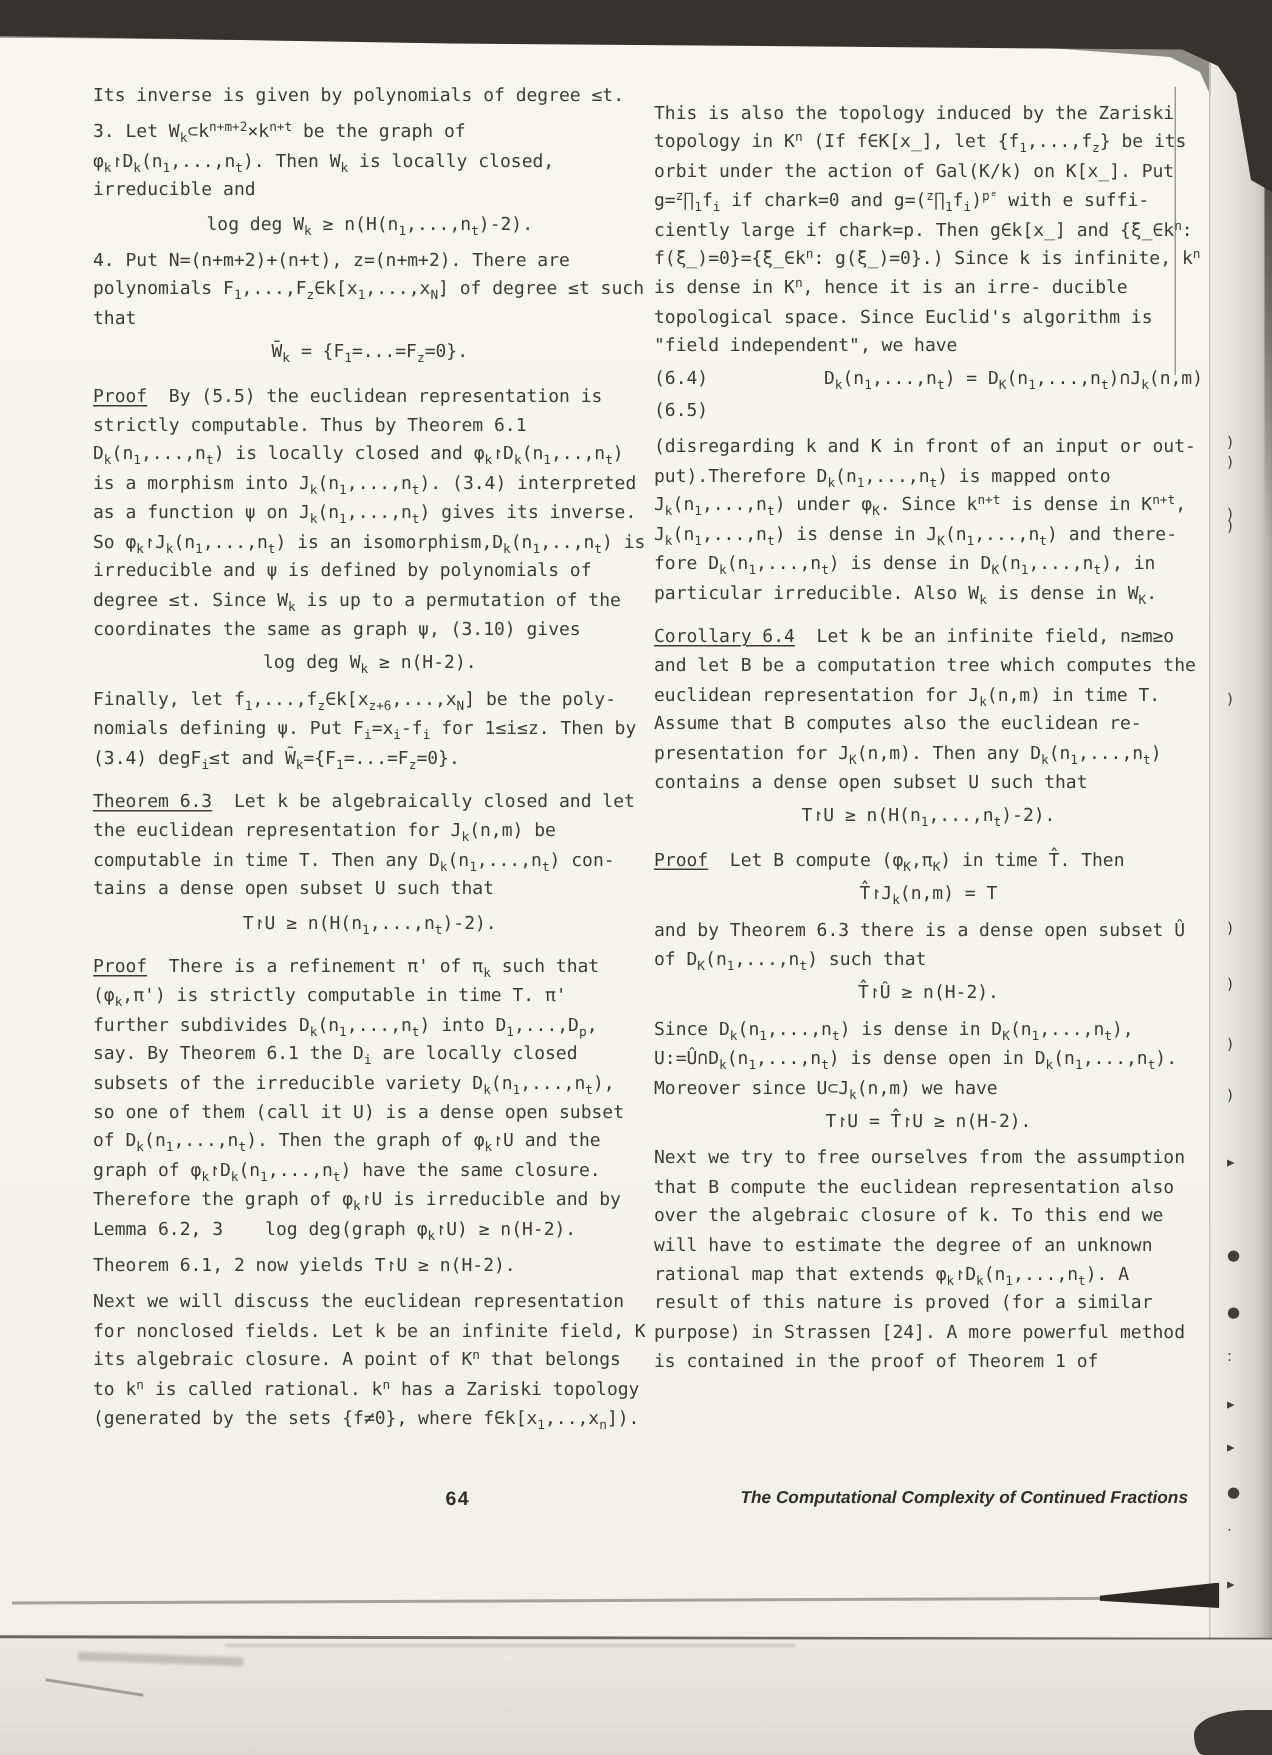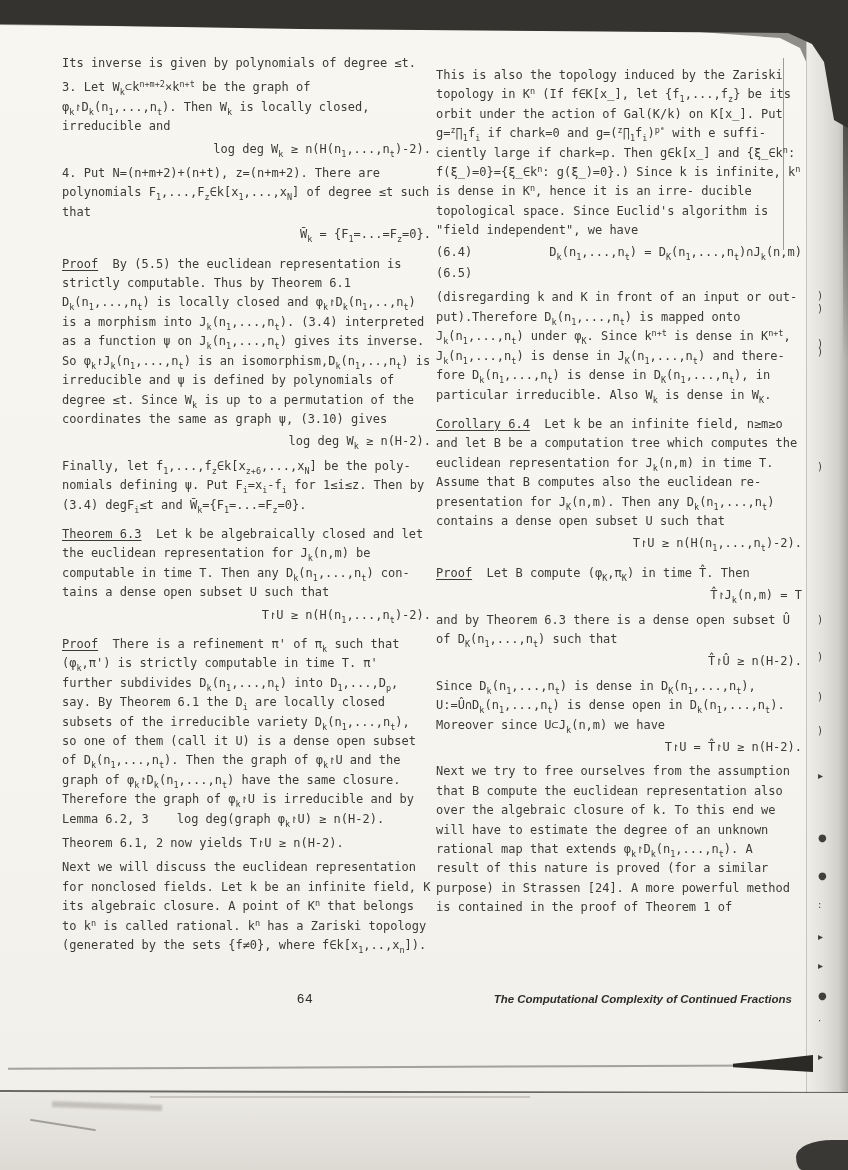--- a/index.html
+++ b/index.html
@@ -16,31 +16,31 @@
   .right-dark-edge{position:absolute;right:0;top:60px;width:5px;height:300px;
          background:linear-gradient(180deg,#35332f,rgba(53,51,47,0));}
   .crease{position:absolute;left:783px;top:58px;width:1px;height:192px;background:#6e6c66;opacity:.65;}
 
   .col{position:absolute;color:#3c3b38;font-size:12px;line-height:19.4px;text-align:left;}
   #col-left{left:62px;top:49px;width:369px;}
   #col-right{left:436px;top:61px;width:366px;}
   .block{margin:0;}
   .block.p{margin-top:5px;}
   .block.lp{margin-top:10px;}
-  .block.d{margin:3px 0 4px 0;text-align:right;}
+  .block.d{margin:3px 0 4px 0;text-align:center;}
   .block.eq{margin:2px 0;display:flex;justify-content:space-between;}
   .block.eq .eqnum{width:58px;flex:none;}
   .block.split{display:flex;}
   .block.split .spl-eq{margin-left:28px;}
   .lbl{text-decoration:underline;text-underline-offset:2px;}
   sub{font-size:8.5px;vertical-align:-3.5px;line-height:0;}
   sup{font-size:8.5px;vertical-align:4px;line-height:0;}
 
   .footer-num{position:absolute;left:297px;top:991px;font-family:"Liberation Sans",sans-serif;
-         font-weight:normal;font-size:13px;color:#2f2e2b;letter-spacing:1px;}
+         font-weight:bold;font-size:13px;color:#2f2e2b;letter-spacing:1px;}
   .footer-title{position:absolute;left:420px;top:993px;width:372px;text-align:right;
          font-family:"Liberation Sans",sans-serif;font-style:italic;font-weight:bold;
          font-size:11.5px;color:#2f2e2b;}
 
   .margin-marks{position:absolute;left:0;top:0;width:848px;height:1170px;pointer-events:none;}
   .mmark{position:absolute;left:818px;font-size:10px;color:#403f3b;font-family:"DejaVu Sans",sans-serif;}
 
   .curl-line{position:absolute;left:8px;top:1066px;width:798px;height:1.5px;background:#55534e;
          opacity:.5;transform:rotate(-0.25deg);}
   .curl-wedge{position:absolute;left:733px;top:1055px;width:80px;height:17px;background:#2b2a27;

